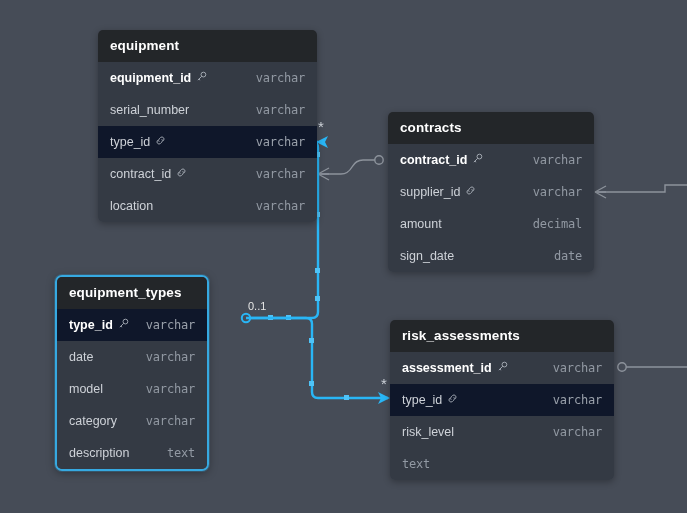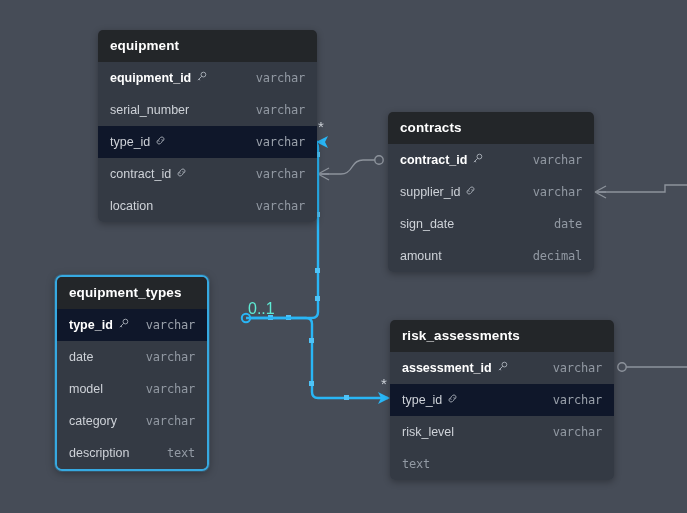--- a/index.html
+++ b/index.html
@@ -60,22 +60,22 @@
     font-family:"DejaVu Sans Mono", monospace;
     letter-spacing:-.2px;
     text-align:right;
   }
   .row.alt .ftype{color:#9aa1ab;}
   .ico{display:inline-block;width:11px;height:11px;opacity:.85;}
   .ico svg{display:block;}
 
   .card{
     position:absolute;
-    font-size:16px;
-    color:#5eead4;
+    font-size:11px;
+    color:#e5e5e5;
     font-family:"Liberation Sans", sans-serif;
     white-space:nowrap;
     user-select:none;
   }
   .card.star{font-size:15px;line-height:10px;color:#cdd2d8;}
 </style>
 </head>
 <body>
 
 <div id="canvas">
@@ -220,29 +220,29 @@
                 <svg viewBox="0 0 12 12" width="11" height="11" fill="none" stroke="#b9bfc8" stroke-width="1.05">
                   <path d="M4.6 7.4 A2.3 2.3 0 0 1 4.6 4.2 L6.2 2.6 A2.3 2.3 0 0 1 9.4 5.8 L8.6 6.6"></path>
                   <path d="M7.4 4.6 A2.3 2.3 0 0 1 7.4 7.8 L5.8 9.4 A2.3 2.3 0 0 1 2.6 6.2 L3.4 5.4"></path>
                 </svg>
               </span>
             </span>
             <span class="ftype">varchar</span>
           </div>
           <div class="row">
             <span class="fname">
+              <span>amount</span>
+            </span>
+            <span class="ftype">decimal</span>
+          </div>
+          <div class="row">
+            <span class="fname">
               <span>sign_date</span>
             </span>
             <span class="ftype">date</span>
-          </div>
-          <div class="row">
-            <span class="fname">
-              <span>amount</span>
-            </span>
-            <span class="ftype">decimal</span>
           </div>
         </div>
       </div>
       <div class="table selected" style="left: 55px; top: 275px; width: 154px;">
         <div class="thead">equipment_types</div>
         <div class="rows">
           <div class="row alt">
             <span class="fname pk">
               <span>type_id</span>
               <span class="ico">

